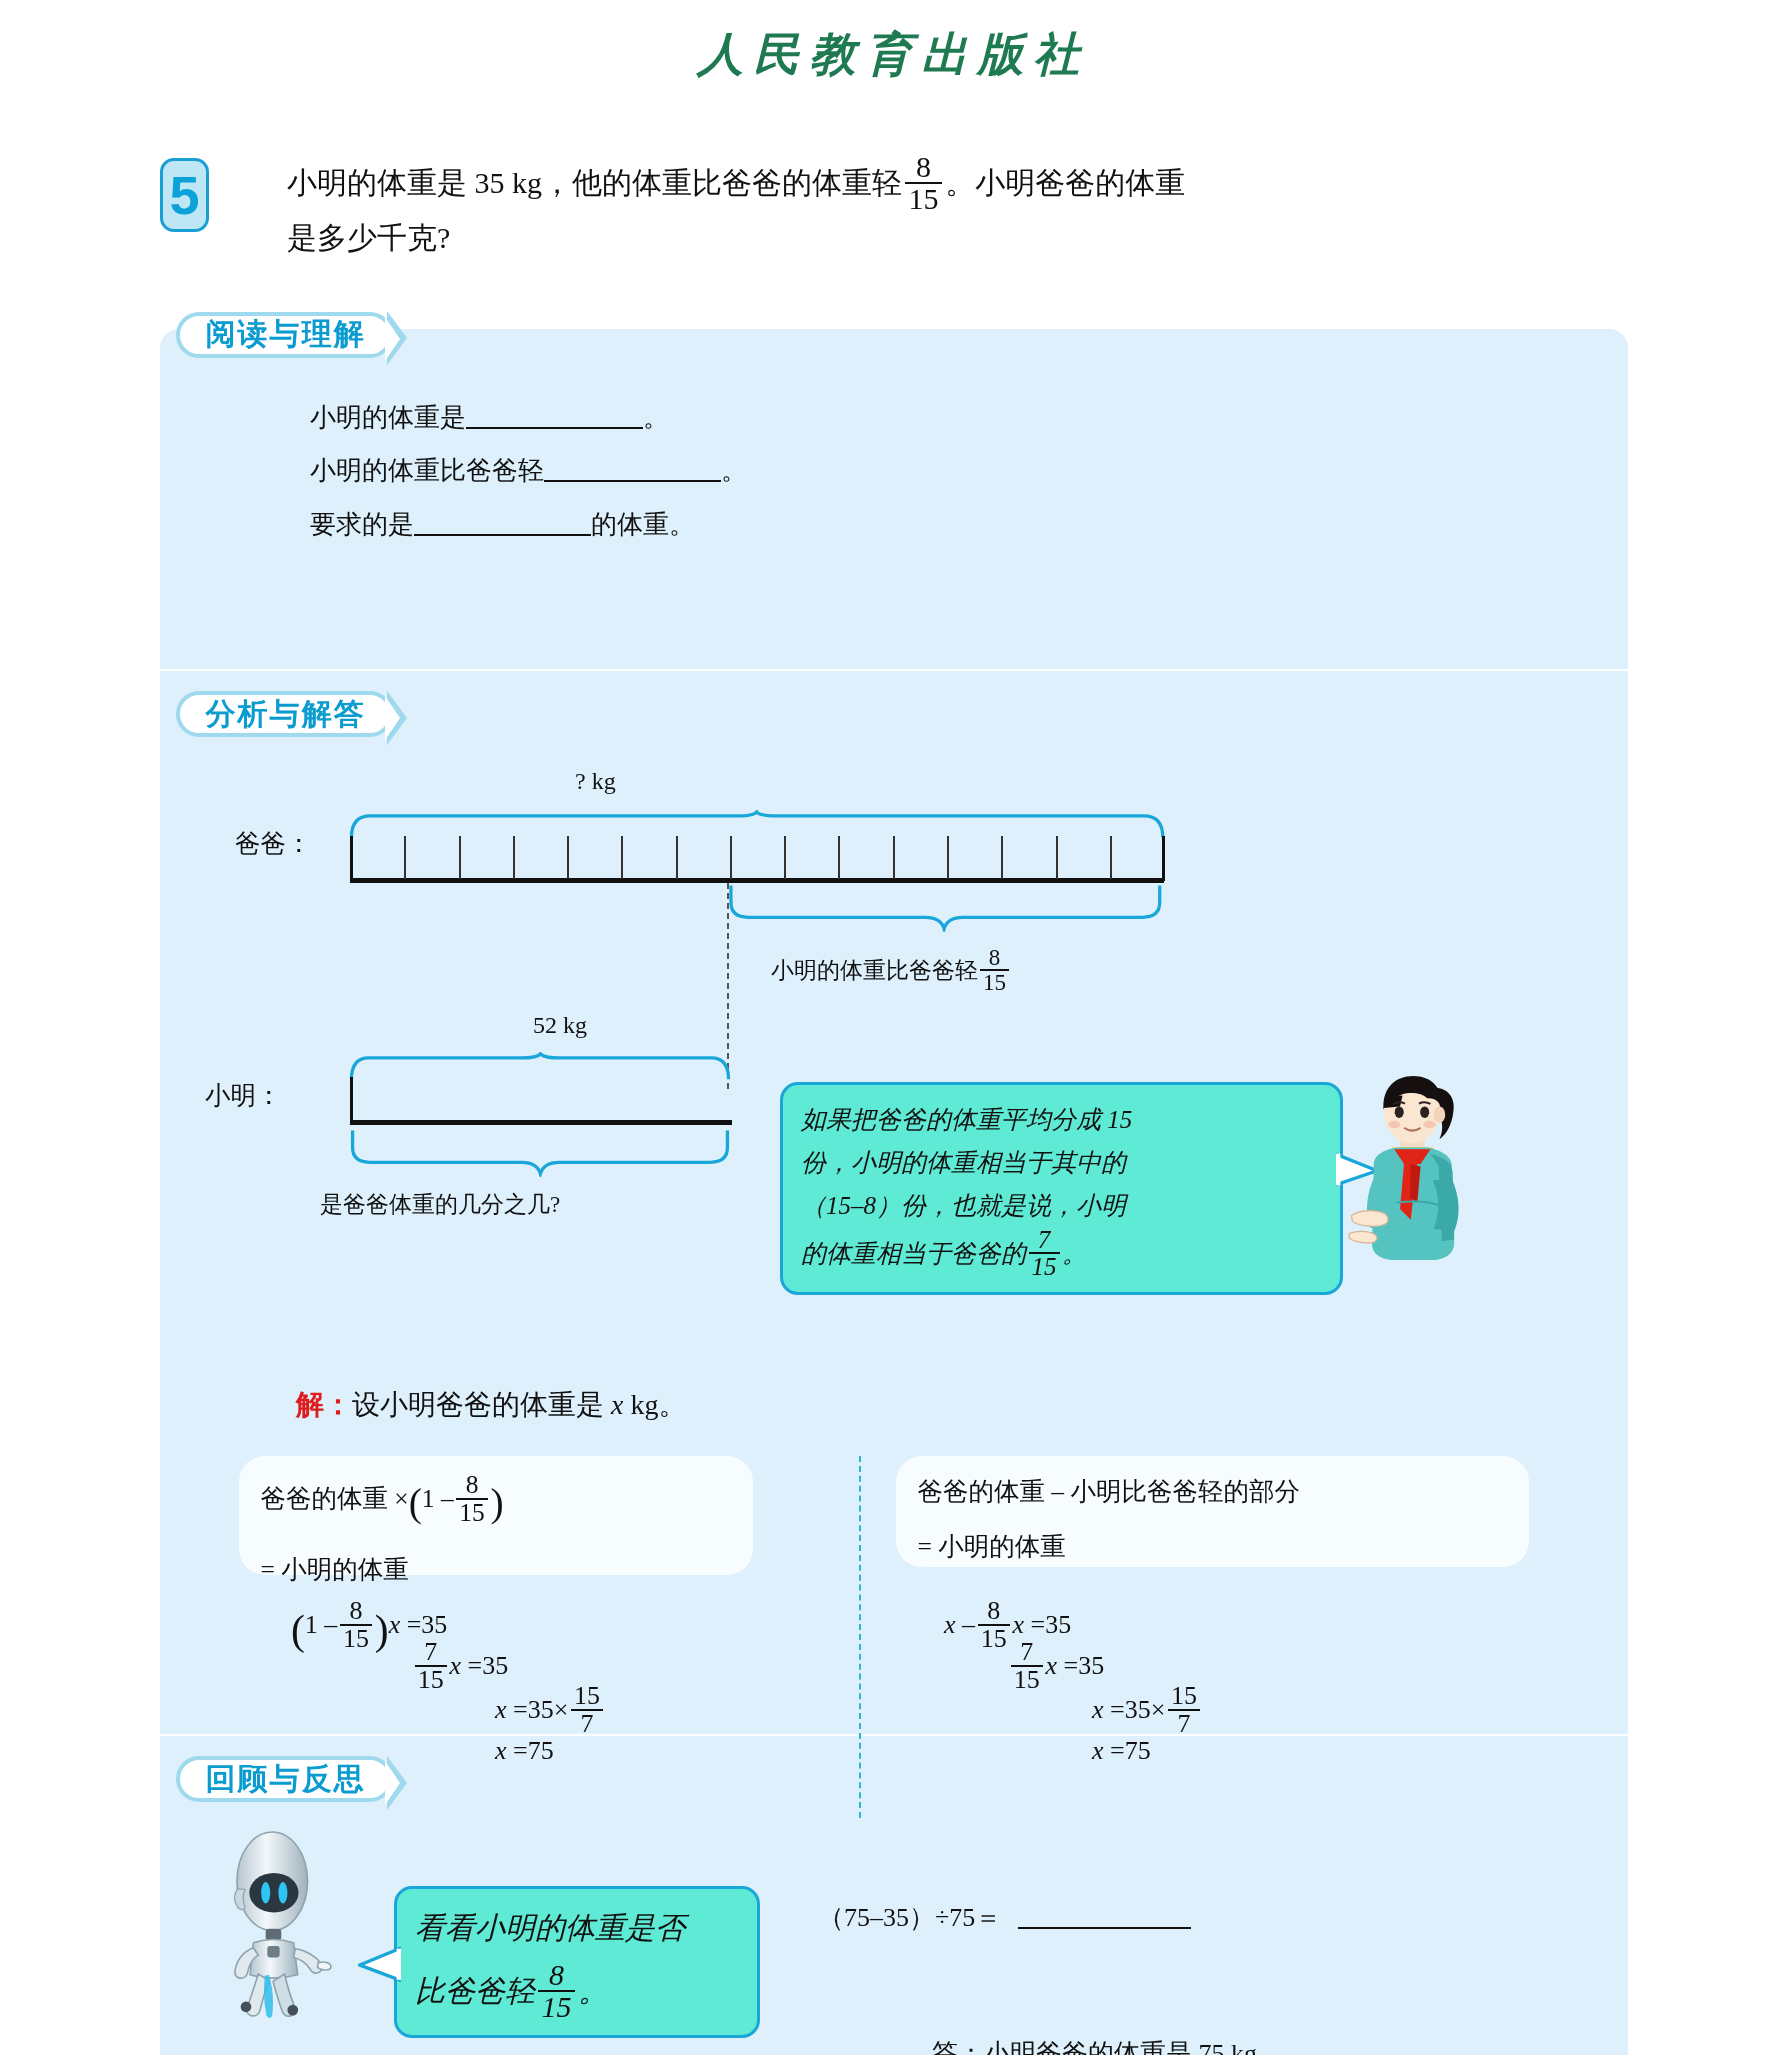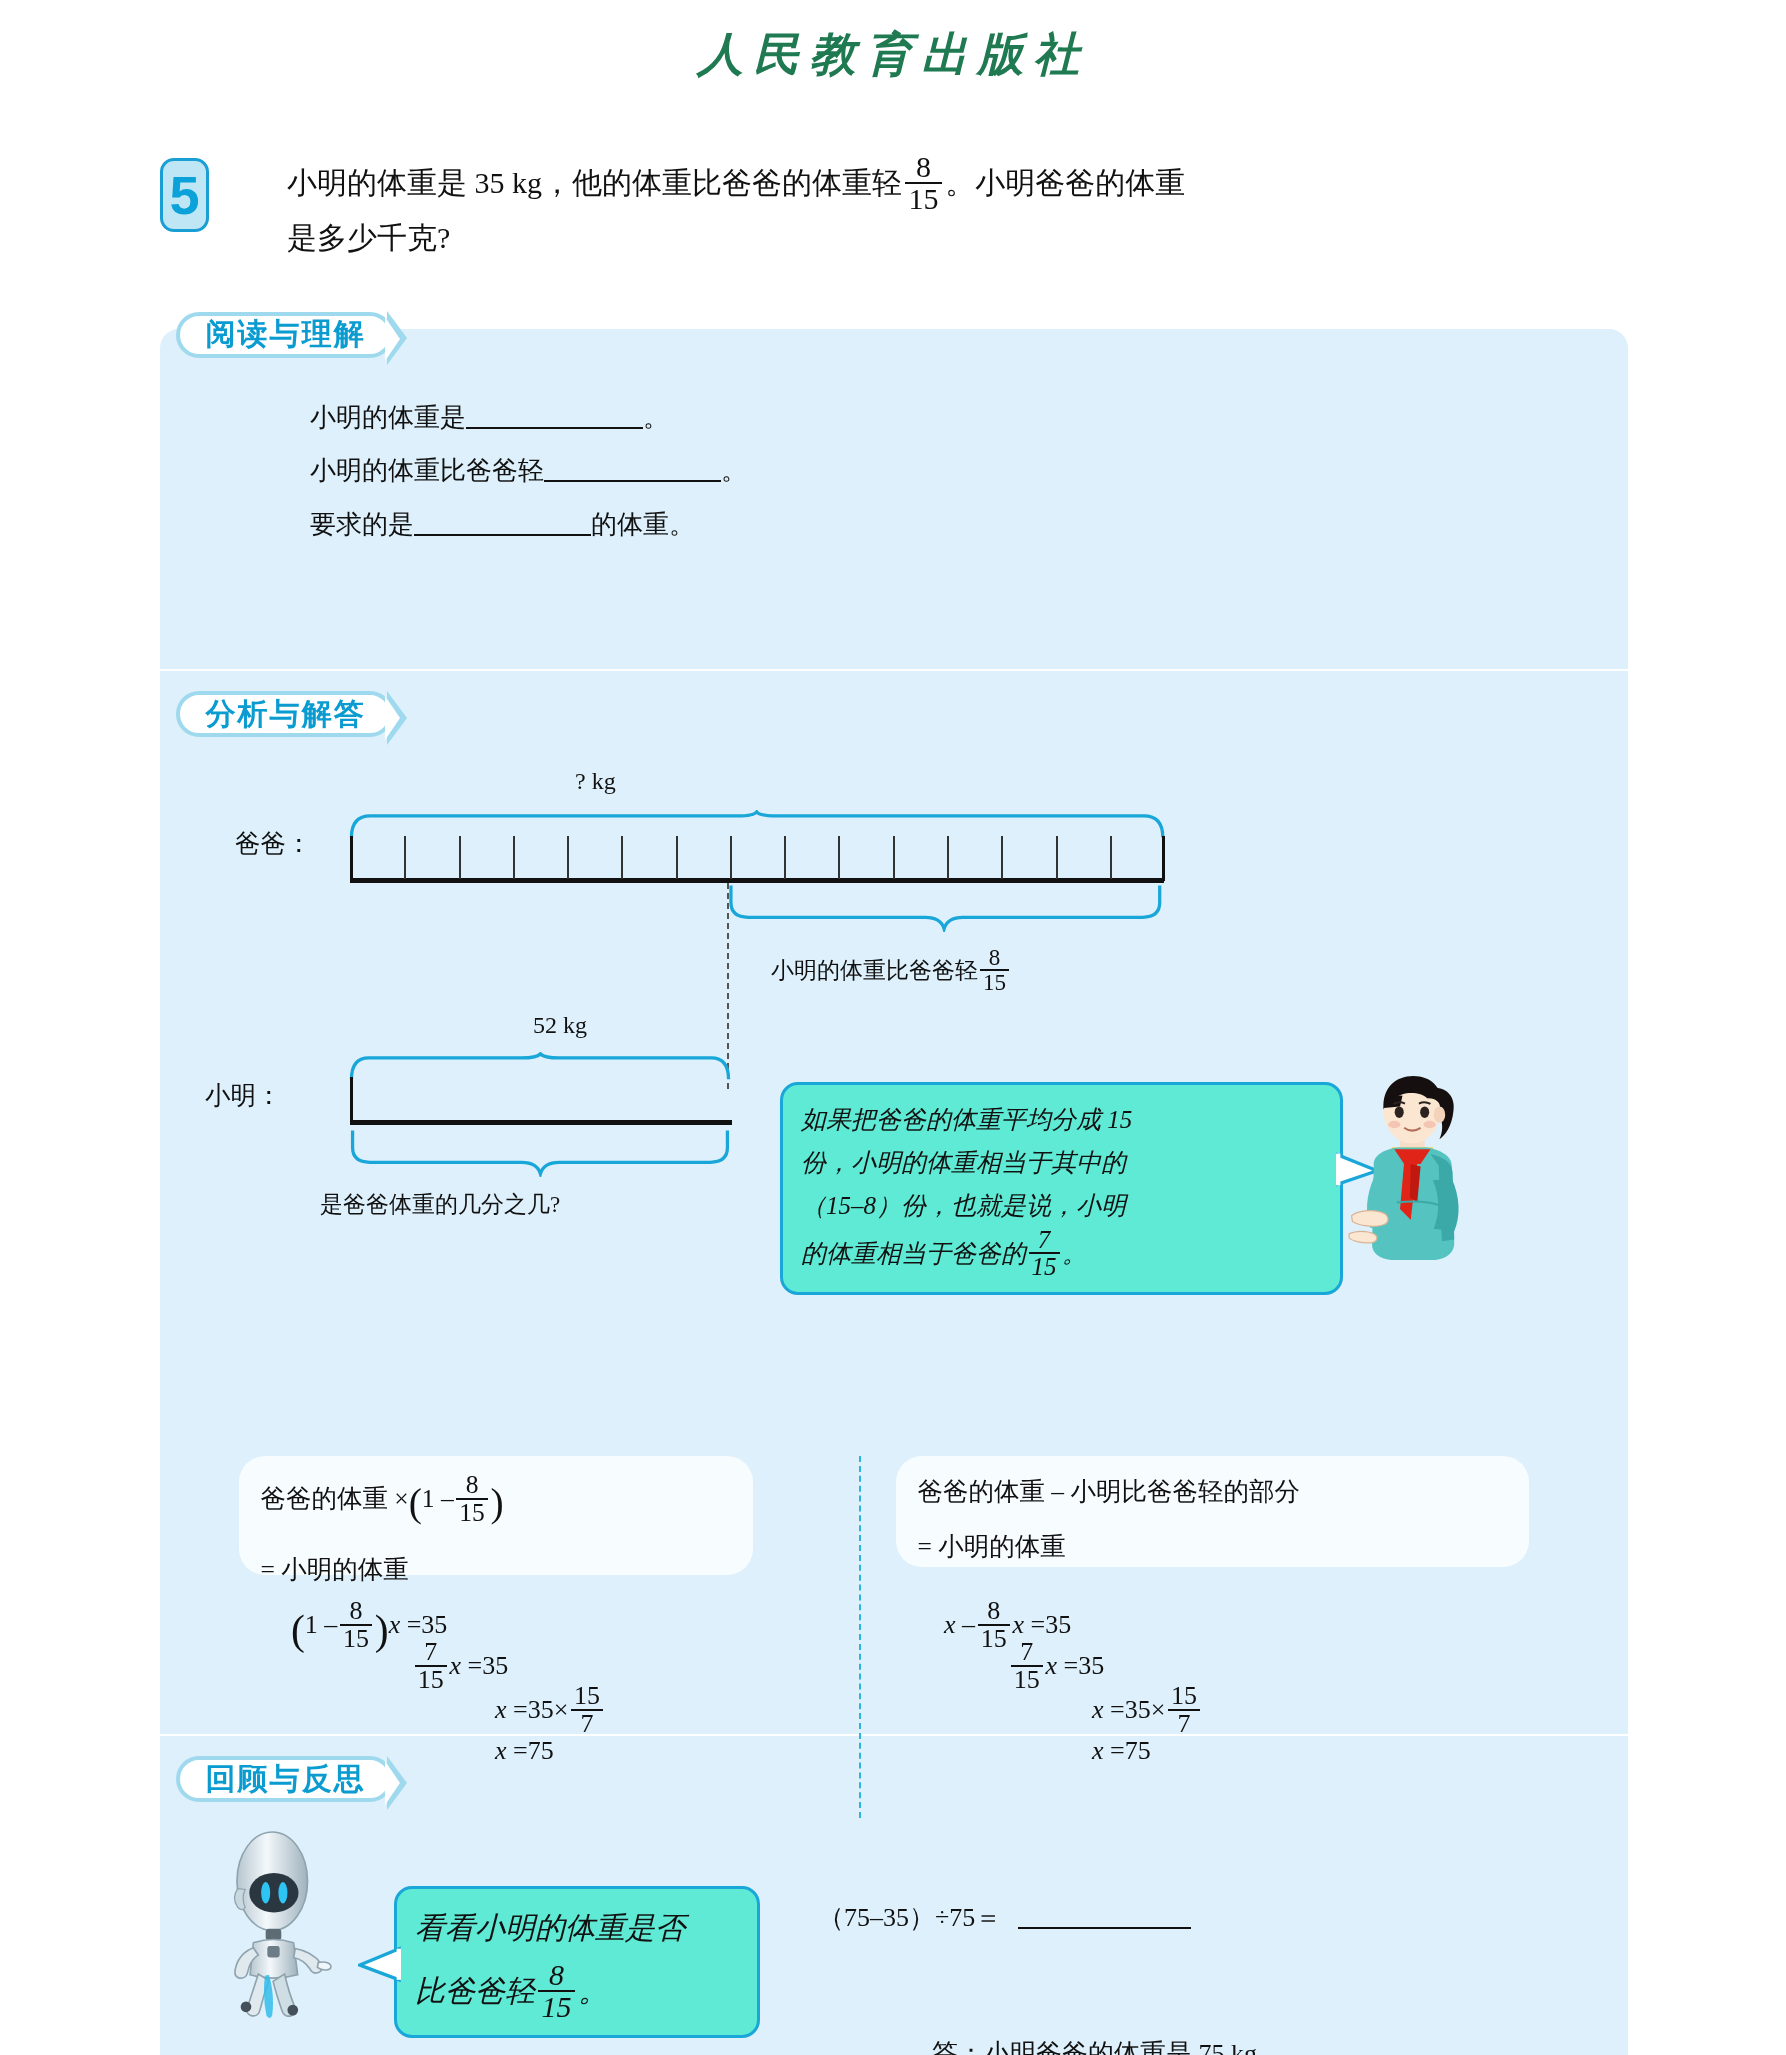--- a/index.html
+++ b/index.html
@@ -271,20 +271,23 @@
 
       <path d="M62,270 C44,312 40,356 54,392 L112,388 C98,350 100,310 116,276 Z" fill="#55c3bf"></path>
       <path d="M252,272 C272,316 274,362 258,400 L208,394 C224,354 222,312 206,276 Z" fill="#3ba9a8"></path>
 
       <path d="M8,362 C22,350 58,346 82,354 C100,360 102,378 86,384 C62,392 26,386 10,376 Z" fill="#fbe6d2" stroke="#d9b396" stroke-width="3"></path>
       <path d="M2,406 C18,398 46,398 62,406 C74,412 72,426 56,428 C34,430 10,424 2,416 Z" fill="#fbe6d2" stroke="#d9b396" stroke-width="3"></path>
 
       <path d="M118,330 Q180,322 228,338" stroke="#3ba9a8" stroke-width="5" fill="none"></path>
     </svg>
 
+    <div class="solve-label" style="left:136px;top:1057px;">
+      <span class="red">解：</span><span>设小明爸爸的体重是 </span><span class="ital">x</span><span> kg。</span>
+    </div>
 
     <div class="vsep" style="left:699px;top:1127px;height:362px;"></div>
 
     <div class="relbox" style="left:79px;top:1127px;width:514px;height:119px;">
       <div>
         <span>爸爸的体重 ×</span><span style="font-size:1.55em;vertical-align:-0.22em;">(</span><span>1</span>
         <span>–</span><span class="frac"><span class="n">8</span><span class="d">15</span></span><span style="font-size:1.55em;vertical-align:-0.22em;">)</span>
       </div>
       <div style="margin-top:14px;">= 小明的体重</div>
     </div>

